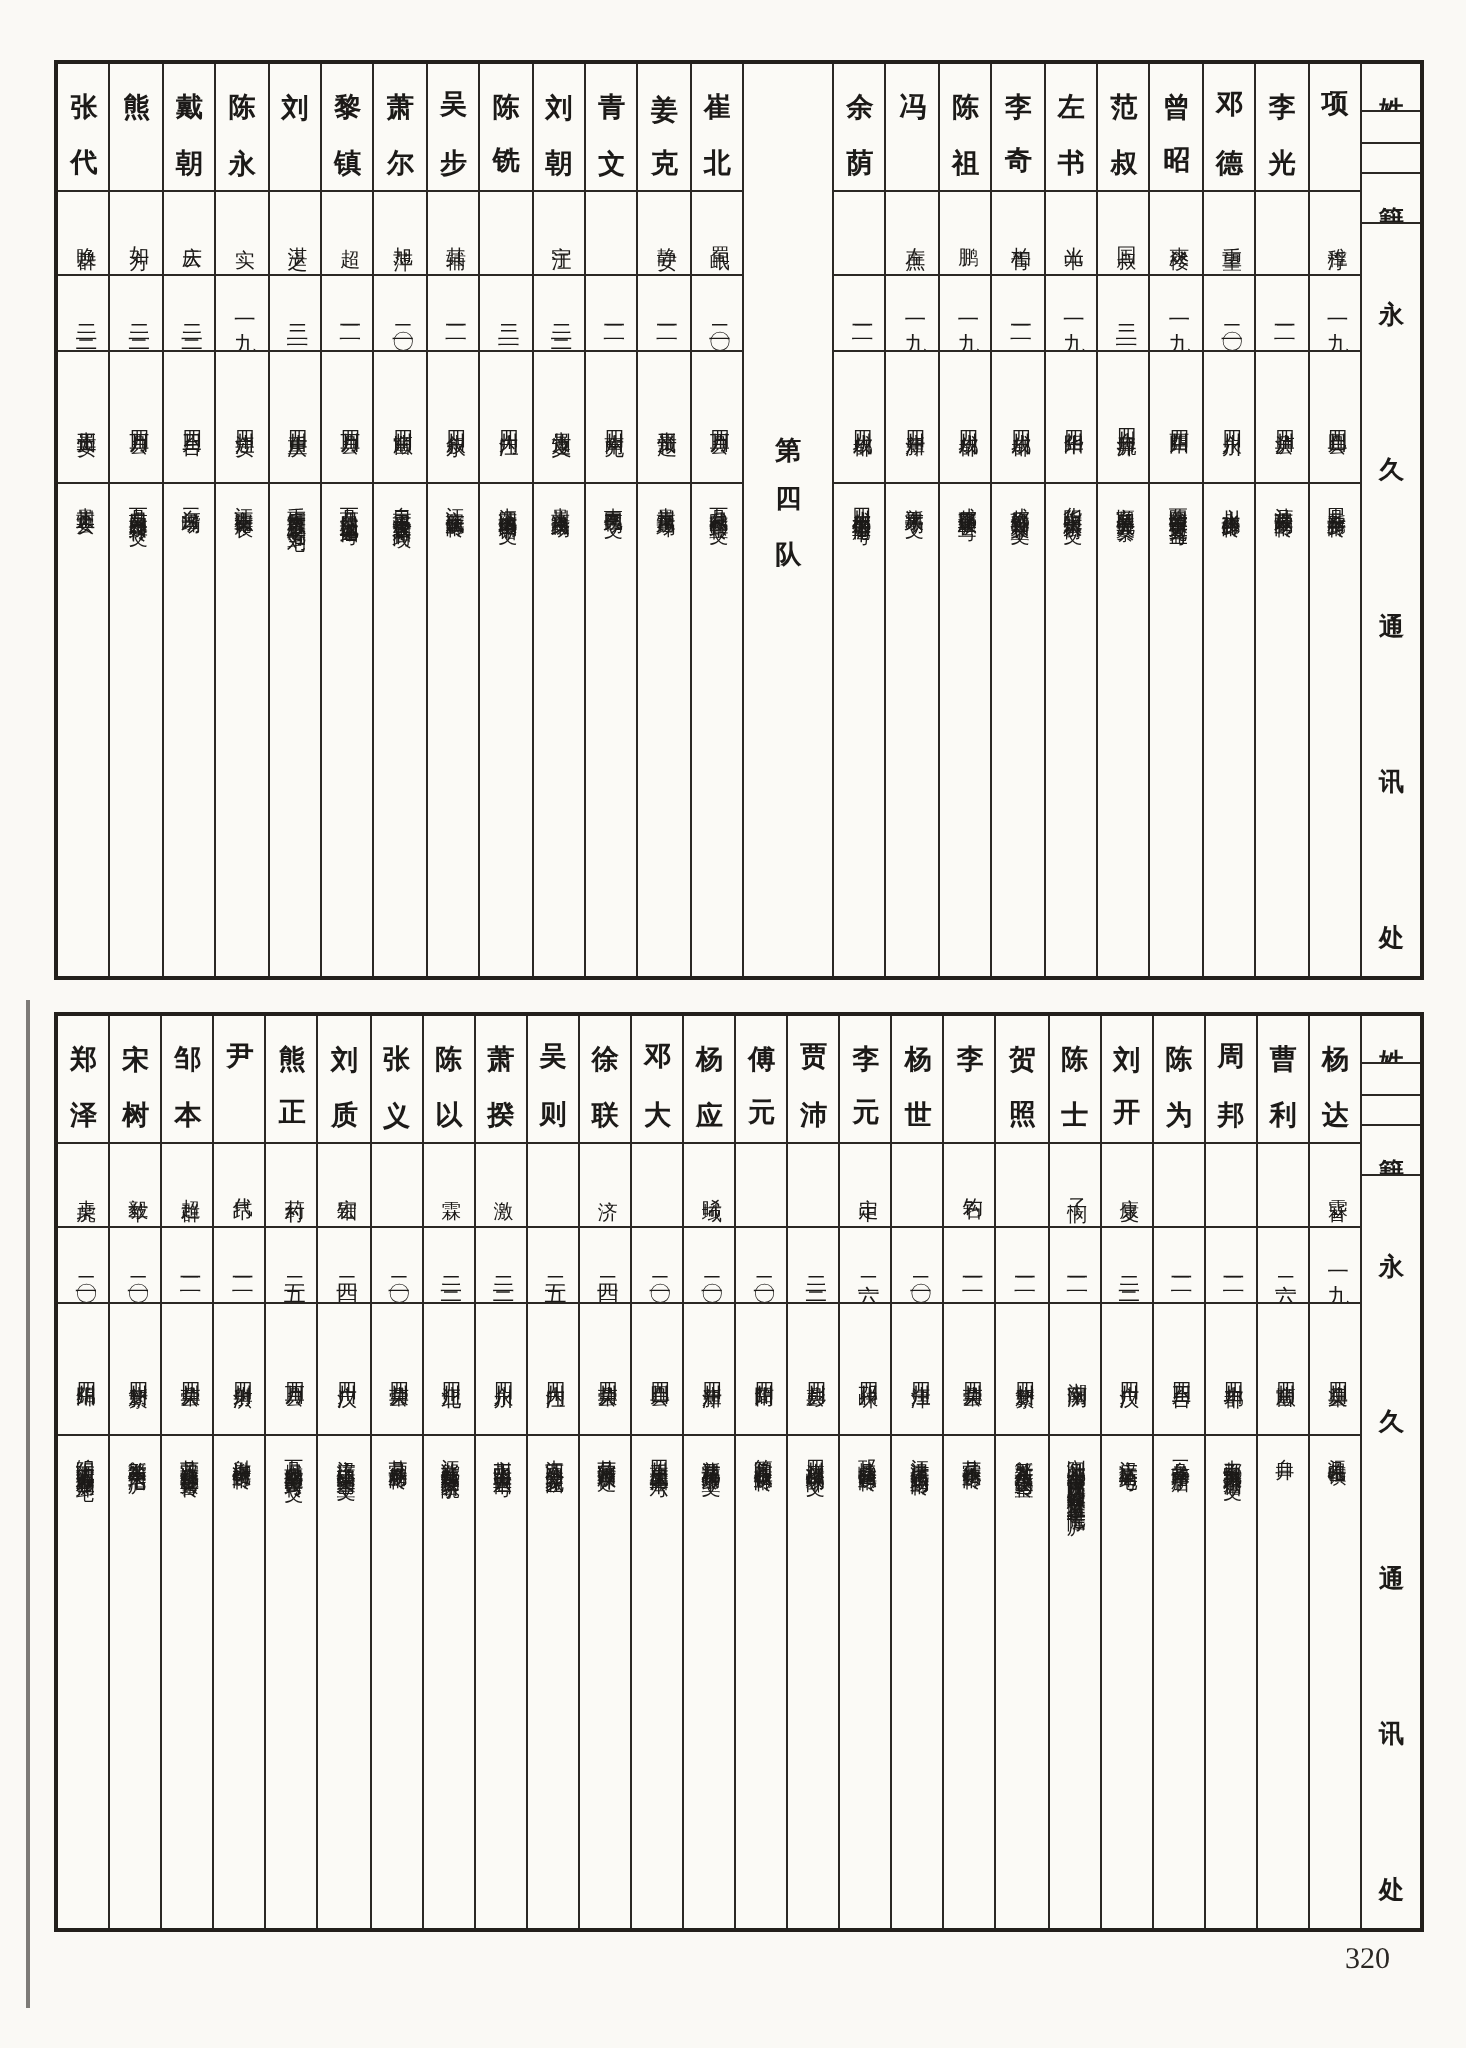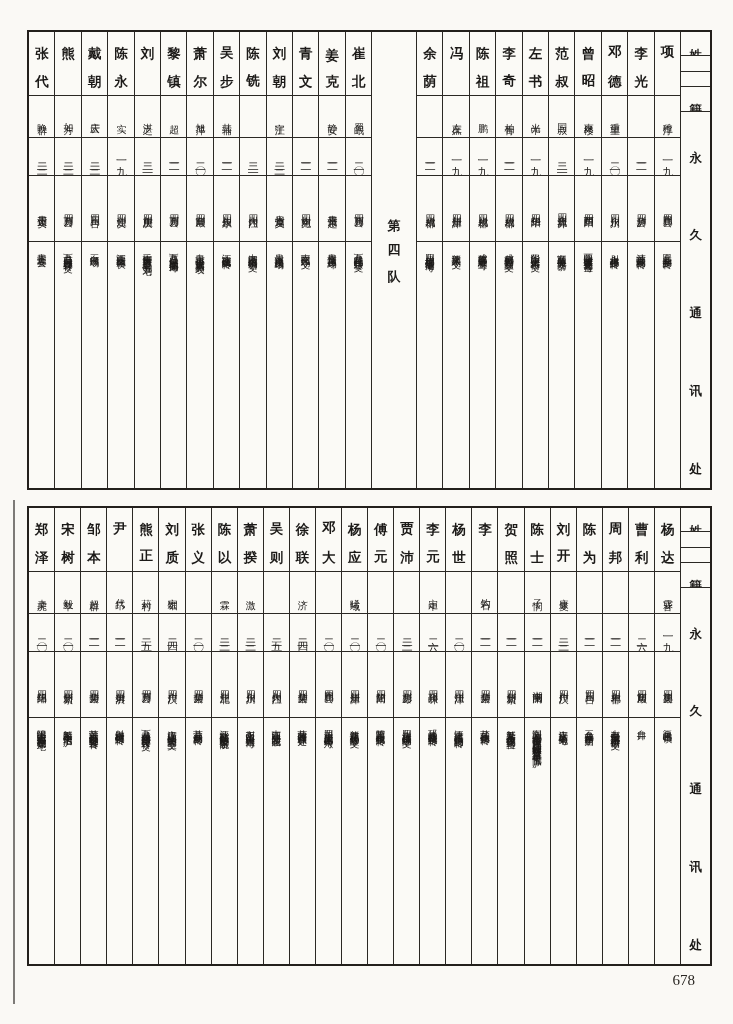--- a/index.html
+++ b/index.html
@@ -965,14 +965,14 @@
         </div>
         <div class="cell c-native">
           <div class="v">四川绵阳</div>
         </div>
         <div class="cell c-addr">
           <div class="v">绵阳大西街福寿巷左侧郑宅</div>
         </div>
       </div>
     </div>
 
-  <div class="page-number">678</div>
+  <div class="page-number">320</div>
 </div>
 
 </body></html>

